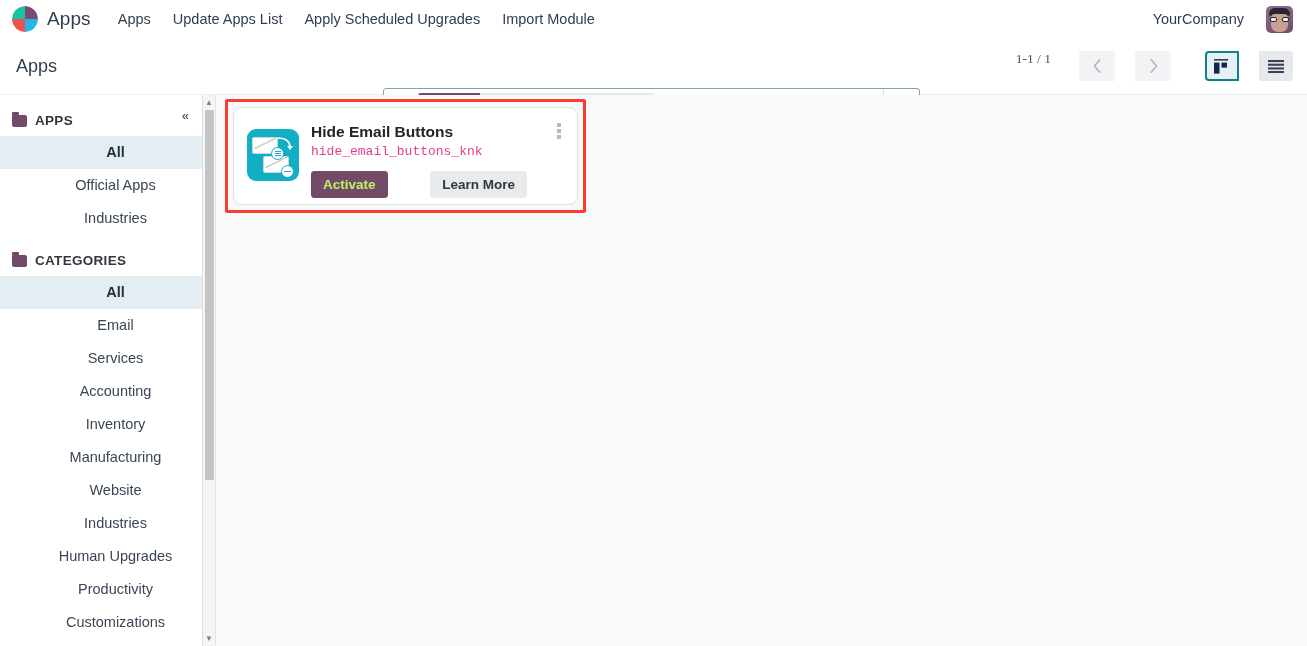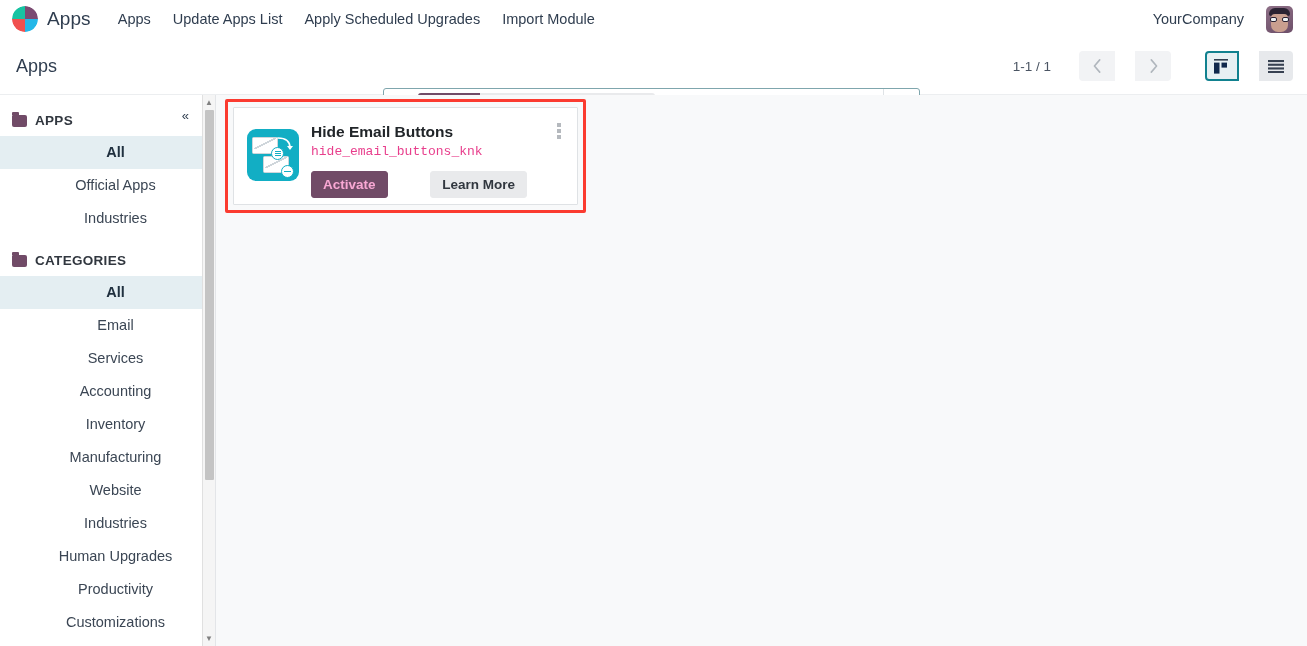--- a/index.html
+++ b/index.html
@@ -192,22 +192,22 @@
     display: flex;
     align-items: center;
     justify-content: center;
     cursor: pointer;
     flex: none;
   }
 
   .cp-right {
     margin-left: auto;
     display: flex;
-    align-items: center;
     gap: 20px;
+    font-family: Liberation Serif, serif;
   }
 
   .pager-text {
     font-size: 13.5px;
     color: #4b5563;
     margin-right: 8px;
     white-space: nowrap;
   }
 
   .pager-btn {
@@ -361,21 +361,21 @@
   }
 
   .app-card {
     position: absolute;
     left: 17px;
     top: 12px;
     width: 345px;
     height: 98px;
     background: #ffffff;
     border: 1px solid #dfe2e5;
-    border-radius: 1px;
+    border-radius: 9px;
     display: flex;
     padding: 12px 10px 10px 13px;
   }
 
   .app-icon {
     width: 52px;
     height: 52px;
     border-radius: 9px;
     background: #12aec4;
     position: relative;
@@ -452,21 +452,21 @@
   }
 
   .card-actions {
     display: flex;
     align-items: center;
     margin-top: 10px;
   }
 
   .btn-activate {
     background: #714b67;
-    color: #f9a8d4;
+    color: #bef264;
     border: 1px solid #714b67;
     border-radius: 3px;
     font-size: 13.5px;
     font-weight: bold;
     padding: 5px 11px;
     cursor: pointer;
     font-family: "Liberation Sans", sans-serif;
   }
   .btn-learn {
     background: #e9eaec;

